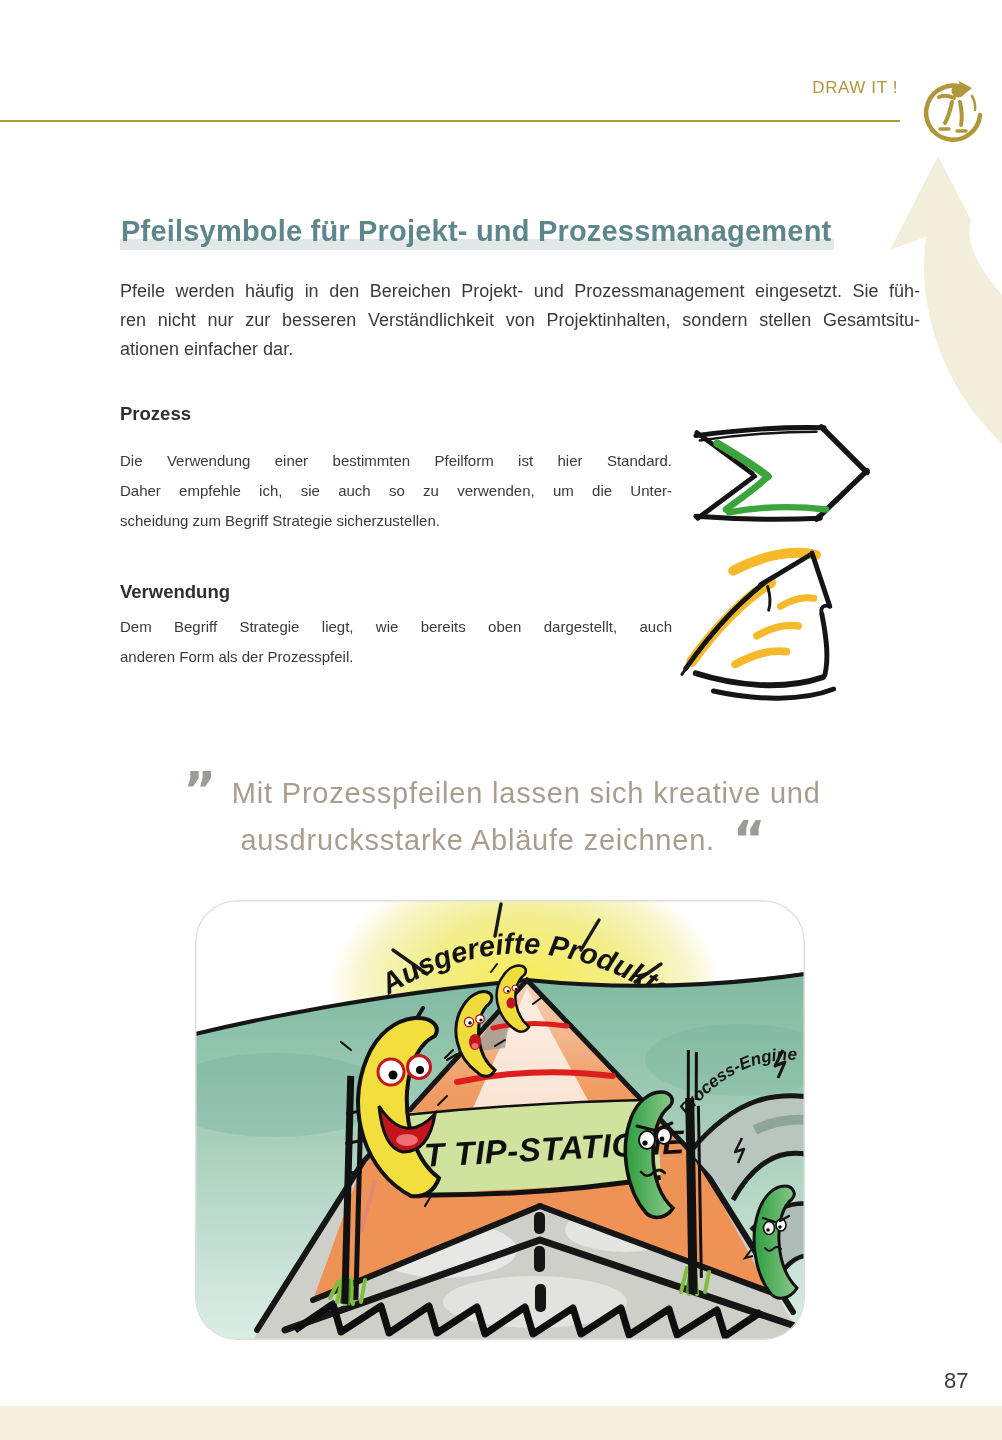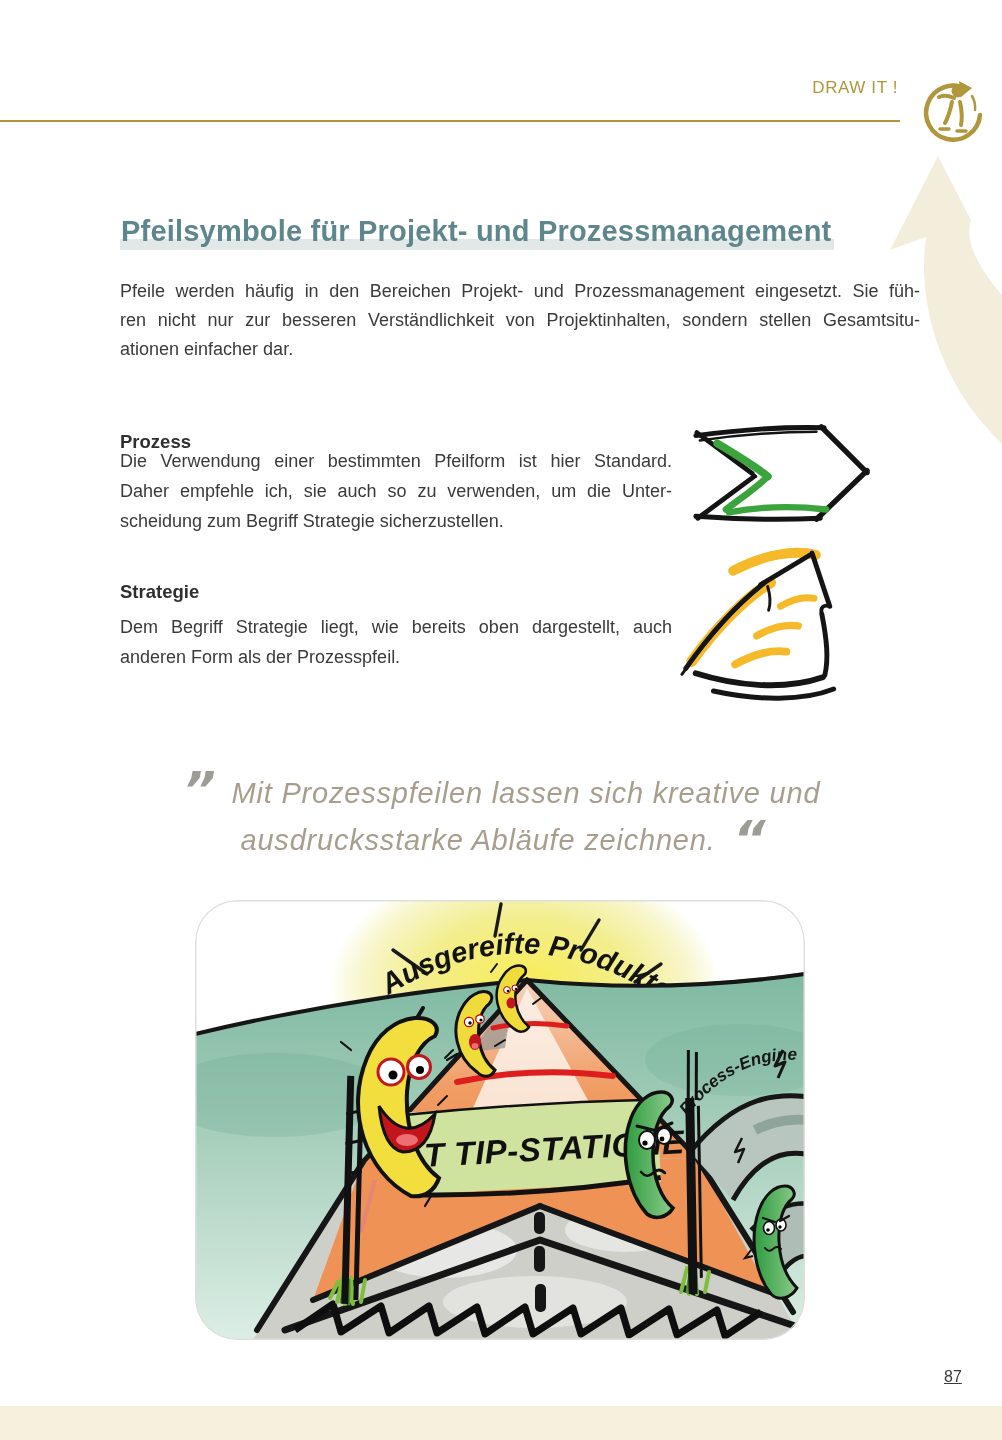--- a/index.html
+++ b/index.html
@@ -20,38 +20,38 @@
     position:absolute;top:215px;left:120px;font-size:29px;font-weight:bold;color:#5D868D;
     display:inline-block;padding:0 3px 2px 1px;
     background:linear-gradient(to bottom, rgba(0,0,0,0) 70%, #E2E8E8 70%);
     letter-spacing:.2px;
   }
   
   .intro{position:absolute;top:277px;left:120px;width:800px;font-size:18px;line-height:29px;}
   .jline{text-align:justify;text-align-last:justify;}
   .jline.last{text-align:right;text-align-last:left;}
   .section-head{position:absolute;left:120px;font-size:18.5px;font-weight:bold;color:#2f2f2e;}
-  .sec-body{position:absolute;left:120px;width:552px;font-size:18px;line-height:30px;}
-  .head-prozess{top:431px;}
+  .sec-body{position:absolute;left:120px;width:552px;font-size:15px;line-height:30px;}
+  .head-prozess{top:403px;}
   .body-prozess{top:446px;}
   .head-strategie{top:581px;}
   .body-strategie{top:612px;}
   .arrow-prozess{position:absolute;top:420px;left:682px;width:195px;height:107px;}
   .arrow-strategie{position:absolute;top:543px;left:674px;width:207px;height:162px;}
   
   .quote{
     position:absolute;top:770px;left:180px;width:644px;text-align:center;
-    font-size:29px;line-height:47px;color:#A89E8E;letter-spacing:.8px;font-style:italic;
+    font-size:29px;line-height:47px;color:#A89E8E;letter-spacing:.8px;
   }
   .qmark{font-weight:bold;font-size:50px;color:#9C9C94;line-height:0;vertical-align:-4px;letter-spacing:-2px;font-family:"DejaVu Sans",sans-serif;}
   .qmark.close{vertical-align:-6px;}
   
   .cartoon{position:absolute;top:900px;left:195px;width:610px;height:440px;border-radius:42px;overflow:hidden;}
   
-  .pagenum{position:absolute;top:1368px;left:944px;font-size:16px;color:#3a3a39;text-decoration:underline;}
+  .pagenum{position:absolute;top:1368px;left:944px;font-size:22px;color:#3a3a39;}
   .footband{position:absolute;top:1406px;left:0;width:1002px;height:34px;background:#F6F0DC;}
 </style>
 </head>
 <body>
 
 <div class="page">
 
   <svg class="bg-arrow" viewBox="0 0 126 316" aria-hidden="true">
     <path d="M62,4 L14,98 L50,85 C42,142 58,205 96,258 C108,273 120,287 132,298 L132,150 C104,118 88,92 95,68 Z" fill="#F3EEDB"></path>
   </svg>
@@ -101,21 +101,21 @@
       <path d="M72,55 L15,13" stroke-width="5"></path>
       <path d="M22,18 L76,58" stroke-width="2.5"></path>
     </g>
     <g stroke="#3BA43C" fill="none" stroke-linecap="round">
       <path d="M36,24 C56,36 76,48 88,58" stroke-width="8"></path>
       <path d="M88,58 C76,70 58,82 45,92" stroke-width="7"></path>
       <path d="M48,95 C85,88 115,88 148,92" stroke-width="6.5"></path>
     </g>
   </svg>
 
-  <div class="section-head head-strategie">Strategie</div>
+  <div class="section-head head-strategie">Verwendung</div>
   <div class="sec-body body-strategie">
     <div class="jline">Dem Begriff Strategie liegt, wie bereits oben dargestellt, auch</div>
     <div class="jline last">anderen Form als der Prozesspfeil.</div>
   </div>
   <svg class="arrow-strategie" viewBox="0 0 210 160">
     <g stroke="#F6B92A" fill="none" stroke-linecap="round">
       <path d="M18,118 C45,80 75,52 98,38" stroke-width="11"></path>
       <path d="M60,26 C90,10 122,4 144,10" stroke-width="10"></path>
       <path d="M62,121 C82,110 100,106 114,108" stroke-width="8"></path>
       <path d="M84,92 C100,83 114,80 126,82" stroke-width="7.5"></path>

